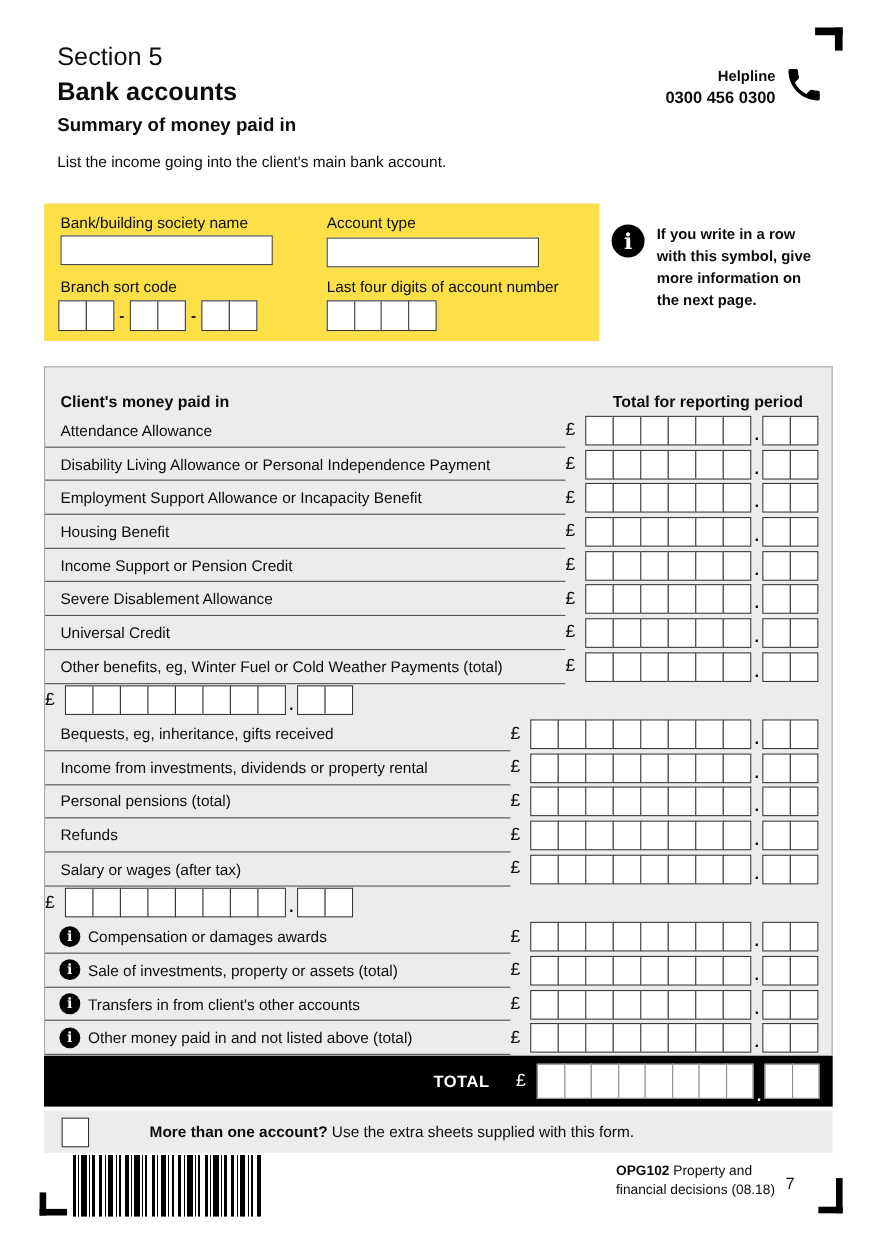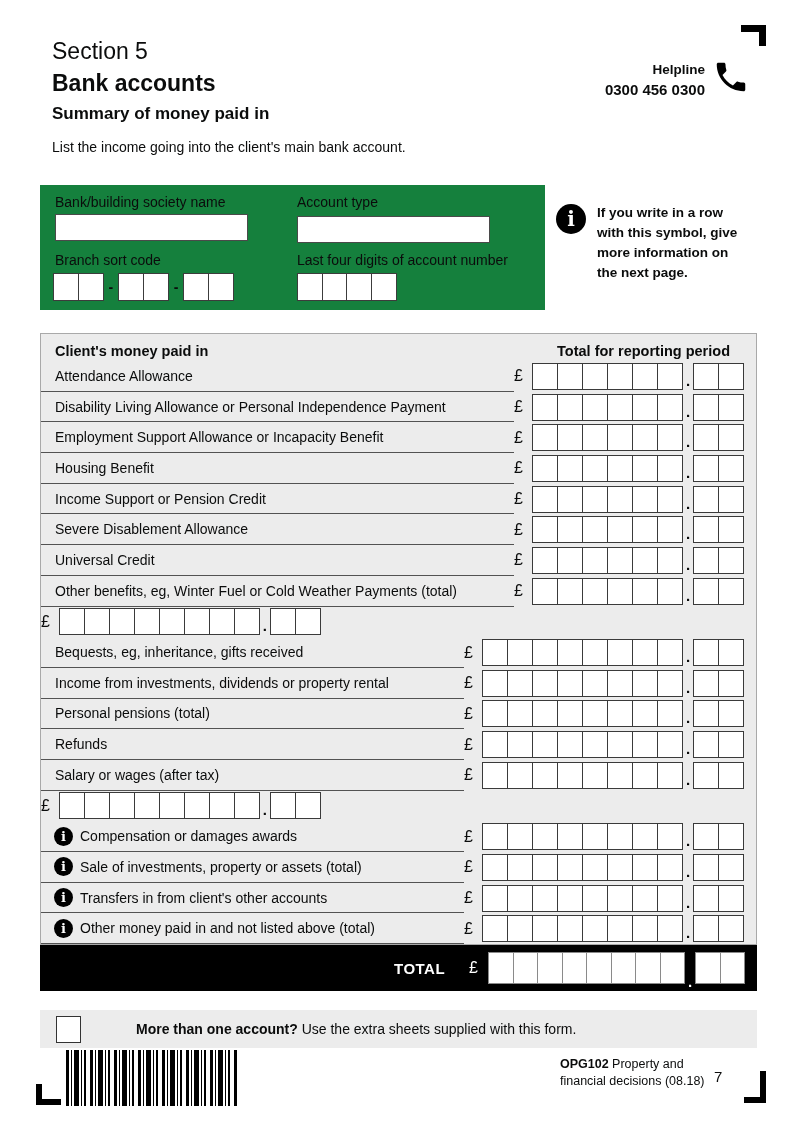--- a/index.html
+++ b/index.html
@@ -20,21 +20,21 @@
   .page-title    { position:absolute; left:52px; top:70px;  font-size:23px; font-weight:700; }
   .page-subtitle { position:absolute; left:52px; top:104px; font-size:17px; font-weight:700; }
   .intro         { position:absolute; left:52px; top:139px; font-size:14px; }
 
   .helpline { position:absolute; top:62px; right:95px; text-align:right; font-weight:700;margin-left:19px; }
   .helpline .hl-label  { font-size:13.5px; }
   .helpline .hl-number { font-size:15px; margin-top:4px; }
   .phone-icon { position:absolute; left:712px; top:58px; width:38px; height:38px; }
 
   
-  .bank-box { position:absolute; left:40px; top:185px; width:505px; height:125px; background:#15803d; }
+  .bank-box { position:absolute; left:40px; top:185px; width:505px; height:125px; background:#fde047; }
   .field-label { position:absolute; font-size:14px; }
   .fl1 { left:15px;  top:9px; }
   .fl2 { left:257px; top:9px; }
   .fl3 { left:15px;  top:67px; }
   .fl4 { left:257px; top:67px; }
   .text-input { position:absolute; width:193px; height:27px; background:#fff; border:1px solid #4a4a4a; }
   .in1 { left:15px;  top:29px; }
   .in2 { left:257px; top:31px; }
   .digit-group { position:absolute; display:flex; align-items:center; }
   .sort { left:13px;  top:88px; }
@@ -51,21 +51,21 @@
     font-family:"DejaVu Serif", serif; font-weight:700;
   }
   .note-icon { position:absolute; left:556px; top:204px; width:30px; height:30px; font-size:20px; }
   .note-text { position:absolute; left:597px; top:203px; width:185px;
                font-size:13.5px; font-weight:700; line-height:20px; white-space:pre-line; }
 
   
   .money-table { position:absolute; left:40px; top:333px; width:717px; }
   .table-grey  { background:#ececec; border:1px solid #a9a9a9; }
   .thead { display:flex; justify-content:space-between; align-items:flex-end;
-           height:27px; padding:0 26px 2px 14px; font-weight:700; font-size:14.5px; }
+           height:27px; padding:0 26px 2px 14px; font-weight:700; font-size:14.5px;margin-top:15px; }
   .mrow { display:flex; align-items:center; height:30.7px; }
   .row-label { flex:1; align-self:stretch; display:flex; align-items:center;
                padding-left:14px; border-bottom:1px solid #525252; }
   .mrow .row-icon { width:19px; height:19px; font-size:13px; flex:none; margin-left:-1px; margin-right:7px; }
   .lbl { font-size:14px; }
   .money { display:flex; align-items:center; padding-right:12px; }
   .pound-sign { font-size:16px; margin-right:9px; }
   .strip { display:flex; }
   .abox { width:26px; height:27px; background:#fff; border:1px solid #3a3a3a; margin-left:-1px; }
   .strip .abox:first-child { margin-left:0; }

